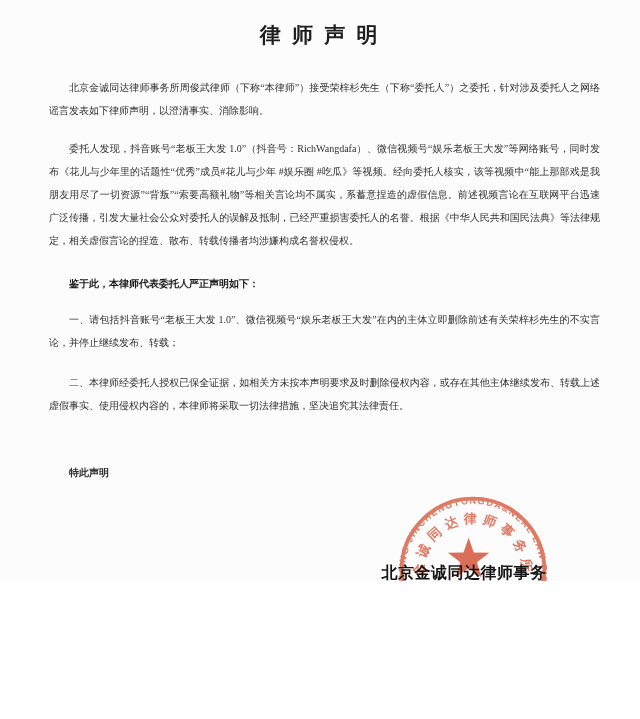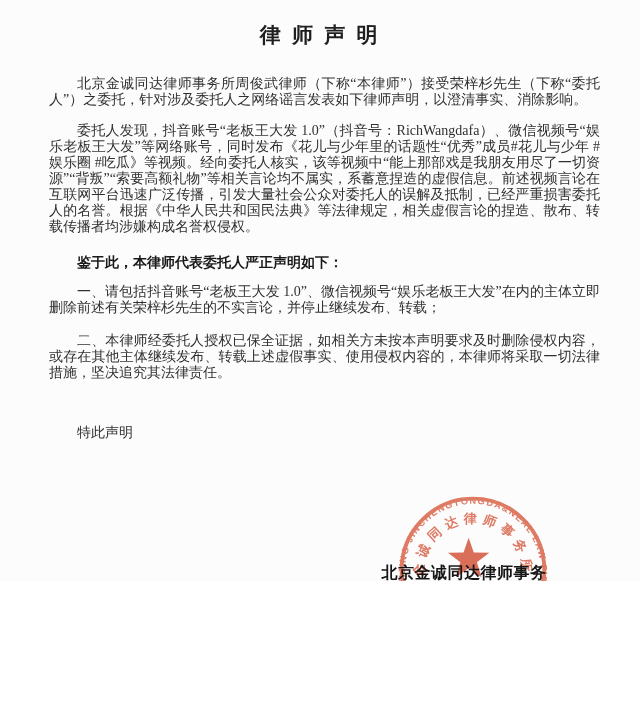--- a/index.html
+++ b/index.html
@@ -8,29 +8,29 @@
     background:#fcfcfc; overflow:hidden;
     font-family:"Liberation Serif","DejaVu Serif",serif;
     color:#2d2d2d;
   }
   .doc-title {
     padding-top:21px; text-align:center;
     font-size:21px; font-weight:bold; letter-spacing:3px; color:#1e1e1e;
   }
   .content {
     position:absolute; left:49px; right:40px; top:76px;
-    font-size:14px; line-height:16px; text-align:justify; color:#303030;
+    font-size:10px; line-height:23px; text-align:justify; color:#303030;
   }
   .content p { margin:0; text-indent:2em; }
   .para-intro { margin-bottom:15px !important; }
   .para-body { margin-bottom:20px !important; }
   .para-heading { font-weight:bold; color:#191919; margin-bottom:13px !important; }
   .para-item1 { margin-bottom:17px !important; }
   .para-item2 { margin-bottom:0 !important; }
-  .para-closing { margin-top:44px !important; }
+  .para-closing { margin-top:44px !important;font-weight:bold; }
 
   
   .seal {
     position:absolute; left:386px; top:483px; width:174px; height:174px;
     opacity:0.88; mix-blend-mode:multiply; z-index:1;
   }
   
   .sign-block {
     position:absolute; left:374px; top:563px; width:180px;
     text-align:center; z-index:2; color:#161616;

